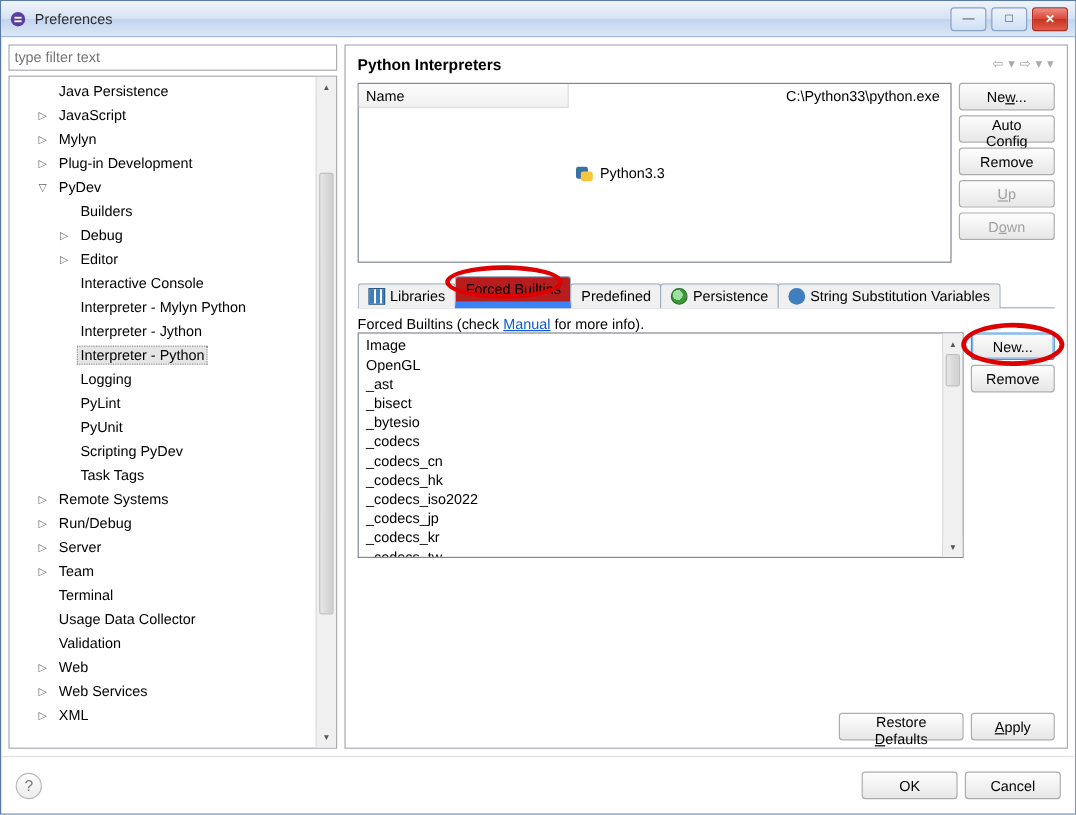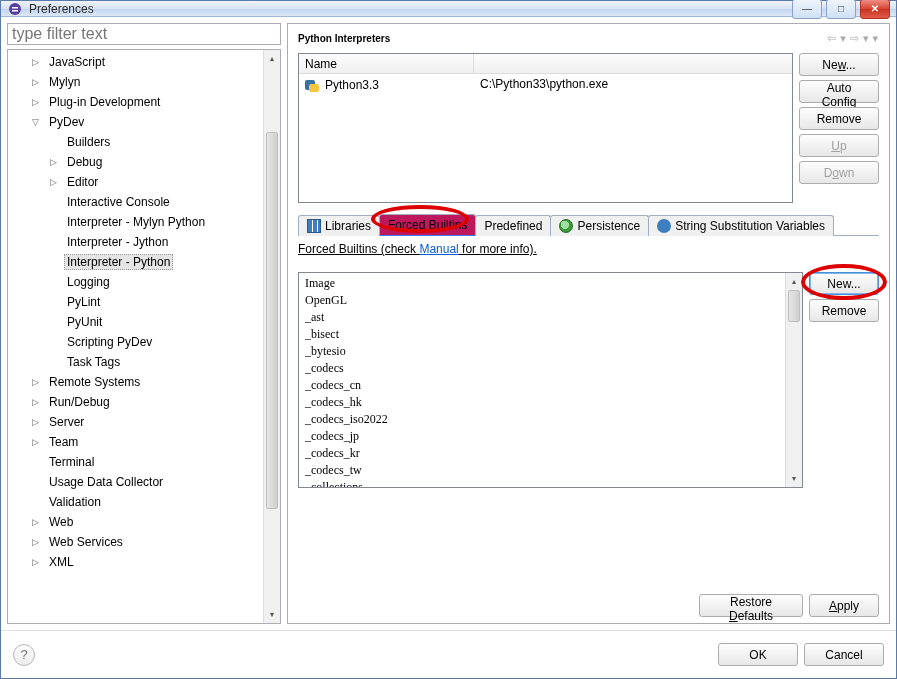--- a/index.html
+++ b/index.html
@@ -13,21 +13,21 @@
   .window {
     width: 897px;
     height: 679px;
     border: 1px solid #5a7ba8;
     background: #fff;
     display: flex;
     flex-direction: column;
     position: relative;
   }
   .titlebar {
-    height: 16px;
+    height: 30px;
     background: linear-gradient(to bottom, #f0f4fb 0%, #d5e2f3 50%, #c1d4ee 51%, #dce7f6 100%);
     border-bottom: 1px solid #9fb8d8;
     display: flex;
     align-items: center;
     padding: 0 6px;
   }
   .titlebar-icon {
     width: 16px; height: 16px;
     display: inline-flex;
     align-items: center; justify-content: center;
@@ -61,21 +61,21 @@
     width: 274px;
     display: flex;
     flex-direction: column;
     gap: 4px;
   }
   .filter-input {
     height: 22px;
     border: 1px solid #abadb3;
     padding: 2px 4px;
     font-family: inherit;
-    font-size: 16px;
+    font-size: 12px;
     color: #888;
   }
   .tree-scroll {
     flex: 1;
     border: 1px solid #abadb3;
     overflow: hidden;
     position: relative;
     display: flex;
   }
   .tree {
@@ -130,40 +130,39 @@
     display: flex;
     flex-direction: column;
     padding: 8px 10px 6px 10px;
     min-width: 0;
   }
   .rp-header {
     display: flex;
     align-items: center;
     margin-bottom: 8px;
   }
-  .rp-title { font-weight: bold; font-size: 10px; flex: 1; }
+  .rp-title { font-weight: bold; font-size: 13px; flex: 1; }
   .nav-arrows {
     display: flex; align-items: center; gap: 2px;
     color: #aaa;
   }
   .nav-arrows span { padding: 0 1px; font-size: 11px; }
   .rp-subtitle { margin-bottom: 6px; color: #333; }
   .interpreters-row {
     display: flex;
     gap: 6px;
     margin-bottom: 10px;
   }
   .interpreters-table {
     flex: 1;
     border: 1px solid #828790;
     height: 150px;
     position: relative;
     background: #fff;
     display: flex;
-    flex-direction: column;
   }
   .ith {
     display: flex;
     border-bottom: 1px solid #dcdcdc;
     background: linear-gradient(to bottom, #fcfcfc, #f0f0f0);
     height: 20px;
   }
   .ith-col {
     border-right: 1px solid #dcdcdc;
     padding: 3px 6px;
@@ -230,54 +229,53 @@
     border-bottom: none;
     background: #f0f0f0;
     margin-right: -1px;
     border-top-left-radius: 3px;
     border-top-right-radius: 3px;
     display: flex; align-items: center; gap: 4px;
     position: relative;
     bottom: -1px;
   }
   .tab.active {
-    background: #be185d;
-    border-bottom: 1px solid #3b82f6;
+    background: #b91c1c;
+    border-bottom: 6px solid #3b82f6;
     z-index: 2;
     justify-content: center;
   }
   .tab-icon { width: 14px; height: 14px; display: inline-block; }
   .tab-icon.libs {
     background: linear-gradient(to right, #3f7fbf 0 4px, #fff 4px 5px, #3f7fbf 5px 9px, #fff 9px 10px, #3f7fbf 10px);
     border: 1px solid #2a5a8a;
   }
   .tab-icon.env {
     border: 1px solid #2a6a2a;
     background: radial-gradient(circle at 40% 40%, #9fdf9f 0 40%, #3a9a3a 41% 100%);
     border-radius: 50%;
   }
   .tab-icon.str {
     background: #3f7fbf;
     border-radius: 50%;
   }
-  .builtins-desc { margin-bottom: 16px; text-decoration: underline; }
+  .builtins-desc { margin-bottom: 0; }
   .builtins-desc a { color: #0b5bd3; text-decoration: underline; }
   .builtins-row {
     display: flex;
     gap: 6px;
     flex: 1;
     min-height: 0;
   }
   .builtins-list-wrap {
     flex: 1;
     border: 1px solid #828790;
     display: flex;
     min-height: 0;
-    height: 216px;
-    font-family: Liberation Serif, serif;
+    height: 188px;
   }
   .builtins-list {
     flex: 1;
     overflow: hidden;
     padding: 2px 4px;
   }
   .builtins-list div { padding: 1px 2px; }
   .bottom-right-btns {
     display: flex;
     justify-content: flex-end;
@@ -337,20 +335,24 @@
       <div class="winbtn close">✕</div>
     </div>
   </div>
 
   <div class="content-area">
 
     <div class="left-pane">
       <input class="filter-input" placeholder="type filter text" style="">
       <div class="tree-scroll">
         <div class="tree" id="tree">
+            <div class="tree-item indent-1">
+              <span class="expander"></span>
+              <span class="label">Java Persistence</span>
+            </div>
             <div class="tree-item indent-1">
               <span class="expander">▷</span>
               <span class="label">JavaScript</span>
             </div>
             <div class="tree-item indent-1">
               <span class="expander">▷</span>
               <span class="label">Mylyn</span>
             </div>
             <div class="tree-item indent-1">
               <span class="expander">▷</span>

